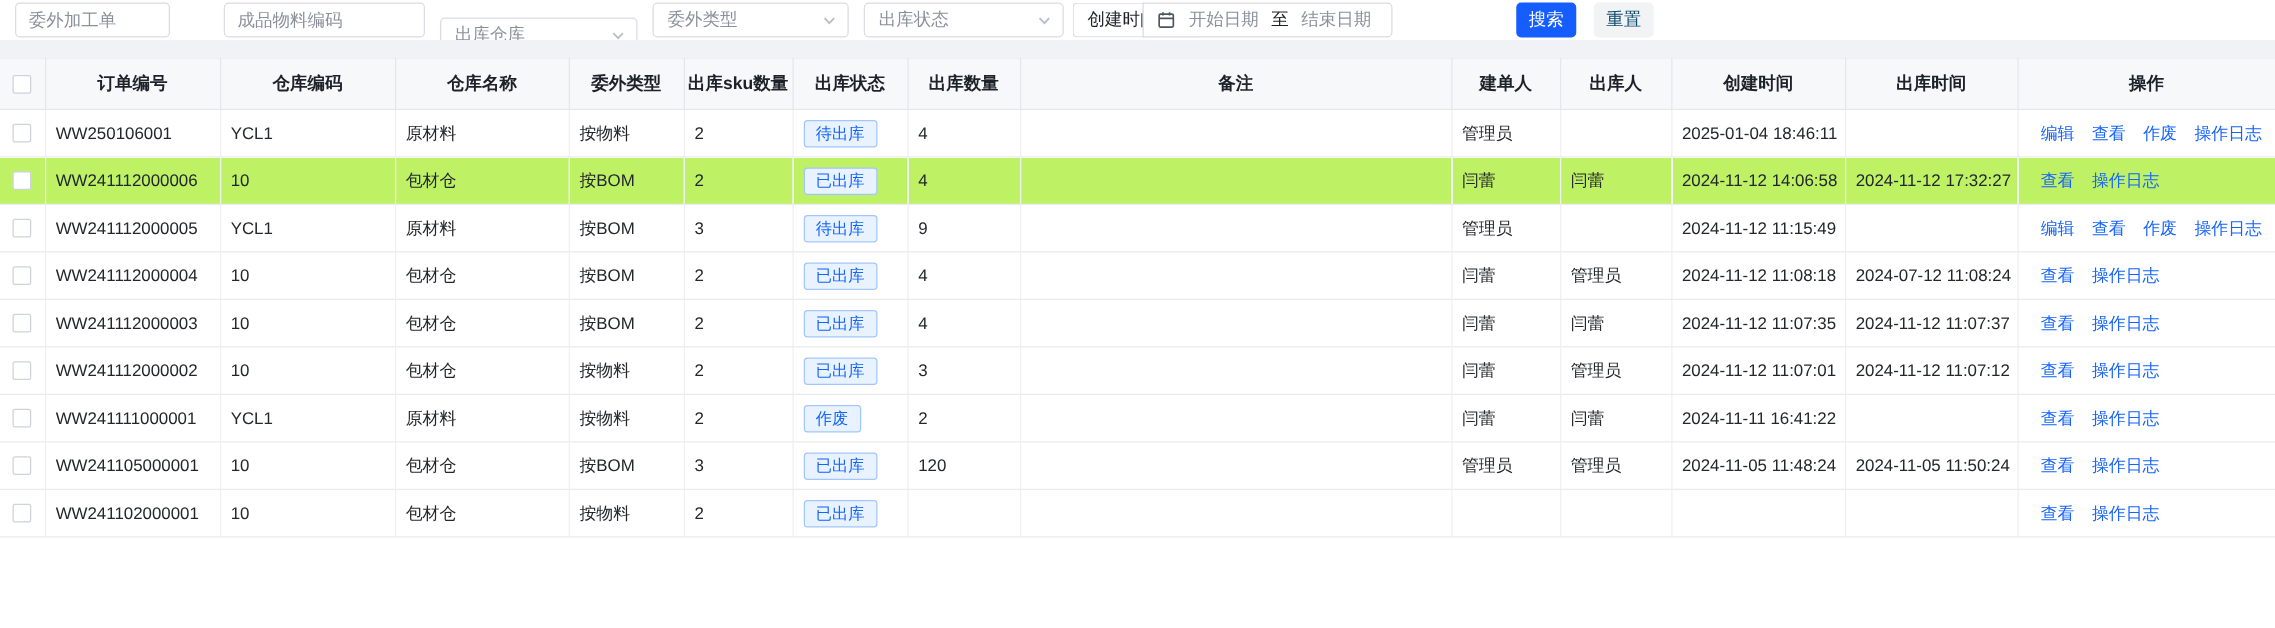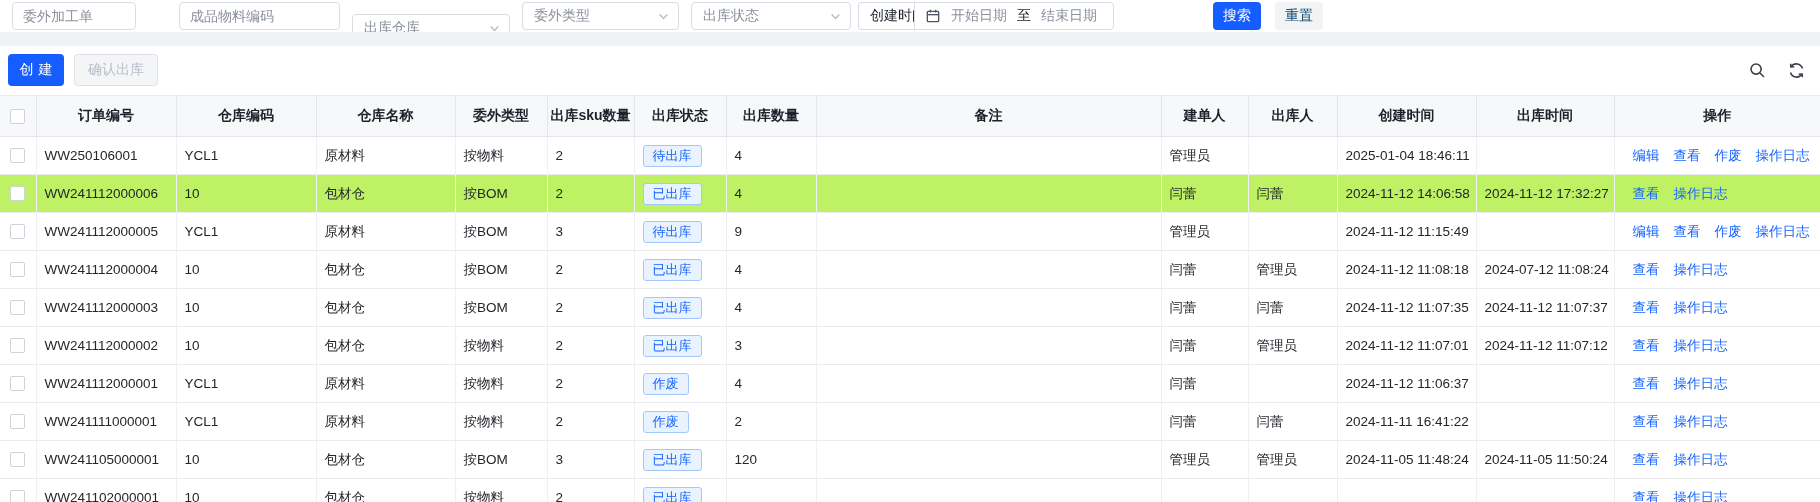--- a/index.html
+++ b/index.html
@@ -111,36 +111,20 @@
       <span class="ph">结束日期</span>
     </div>
 
     <button class="btn btn-search">搜索</button>
     <button class="btn btn-reset">重置</button>
   </div>
 
   <div class="sep-band"></div>
 
   <div class="content">
-    <div class="toolbar">
-      <button class="btn btn-create">创建</button>
-      <button class="btn btn-confirm">确认出库</button>
-      <div class="tool-icons">
-        <svg class="tool-icon" viewBox="0 0 24 24" fill="none" stroke="#3b4048" stroke-width="2">
-          <circle cx="10.2" cy="10.2" r="6.4"></circle>
-          <line x1="15.2" y1="15.2" x2="20.2" y2="20.2"></line>
-          </svg>
-        <svg class="tool-icon" viewBox="0 0 24 24" fill="none" stroke="#3b4048" stroke-width="2">
-          <path d="M19.5 9.5 A 8 8 0 0 0 5.2 7.2"></path>
-          <path d="M4.5 14.5 A 8 8 0 0 0 18.8 16.8"></path>
-          <polyline points="4.6,3.4 4.9,7.6 9.1,7.3"></polyline>
-          <polyline points="19.4,20.6 19.1,16.4 14.9,16.7"></polyline>
-          </svg>
-      </div>
-    </div>
 
     <table>
       <colgroup id="cols">
           <col style="width: 36px;">
           <col style="width: 140px;">
           <col style="width: 140px;">
           <col style="width: 139px;">
           <col style="width: 92px;">
           <col style="width: 87px;">
           <col style="width: 92px;">
@@ -278,38 +262,20 @@
             <td>闫蕾</td>
             <td>管理员</td>
             <td>2024-11-12 11:07:01</td>
             <td>2024-11-12 11:07:12</td>
             <td class="ops-cell"><a class="op-link">查看</a><a class="op-link">操作日志</a></td>
           </tr>
           <tr>
             <td class="cb-cell">
               <div class="checkbox"></div>
             </td>
-            <td>WW241112000001</td>
-            <td>YCL1</td>
-            <td>原材料</td>
-            <td>按物料</td>
-            <td>2</td>
-            <td><span class="badge">作废</span></td>
-            <td>4</td>
-            <td></td>
-            <td>闫蕾</td>
-            <td></td>
-            <td>2024-11-12 11:06:37</td>
-            <td></td>
-            <td class="ops-cell"><a class="op-link">查看</a><a class="op-link">操作日志</a></td>
-          </tr>
-          <tr>
-            <td class="cb-cell">
-              <div class="checkbox"></div>
-            </td>
             <td>WW241111000001</td>
             <td>YCL1</td>
             <td>原材料</td>
             <td>按物料</td>
             <td>2</td>
             <td><span class="badge">作废</span></td>
             <td>2</td>
             <td></td>
             <td>闫蕾</td>
             <td>闫蕾</td>

